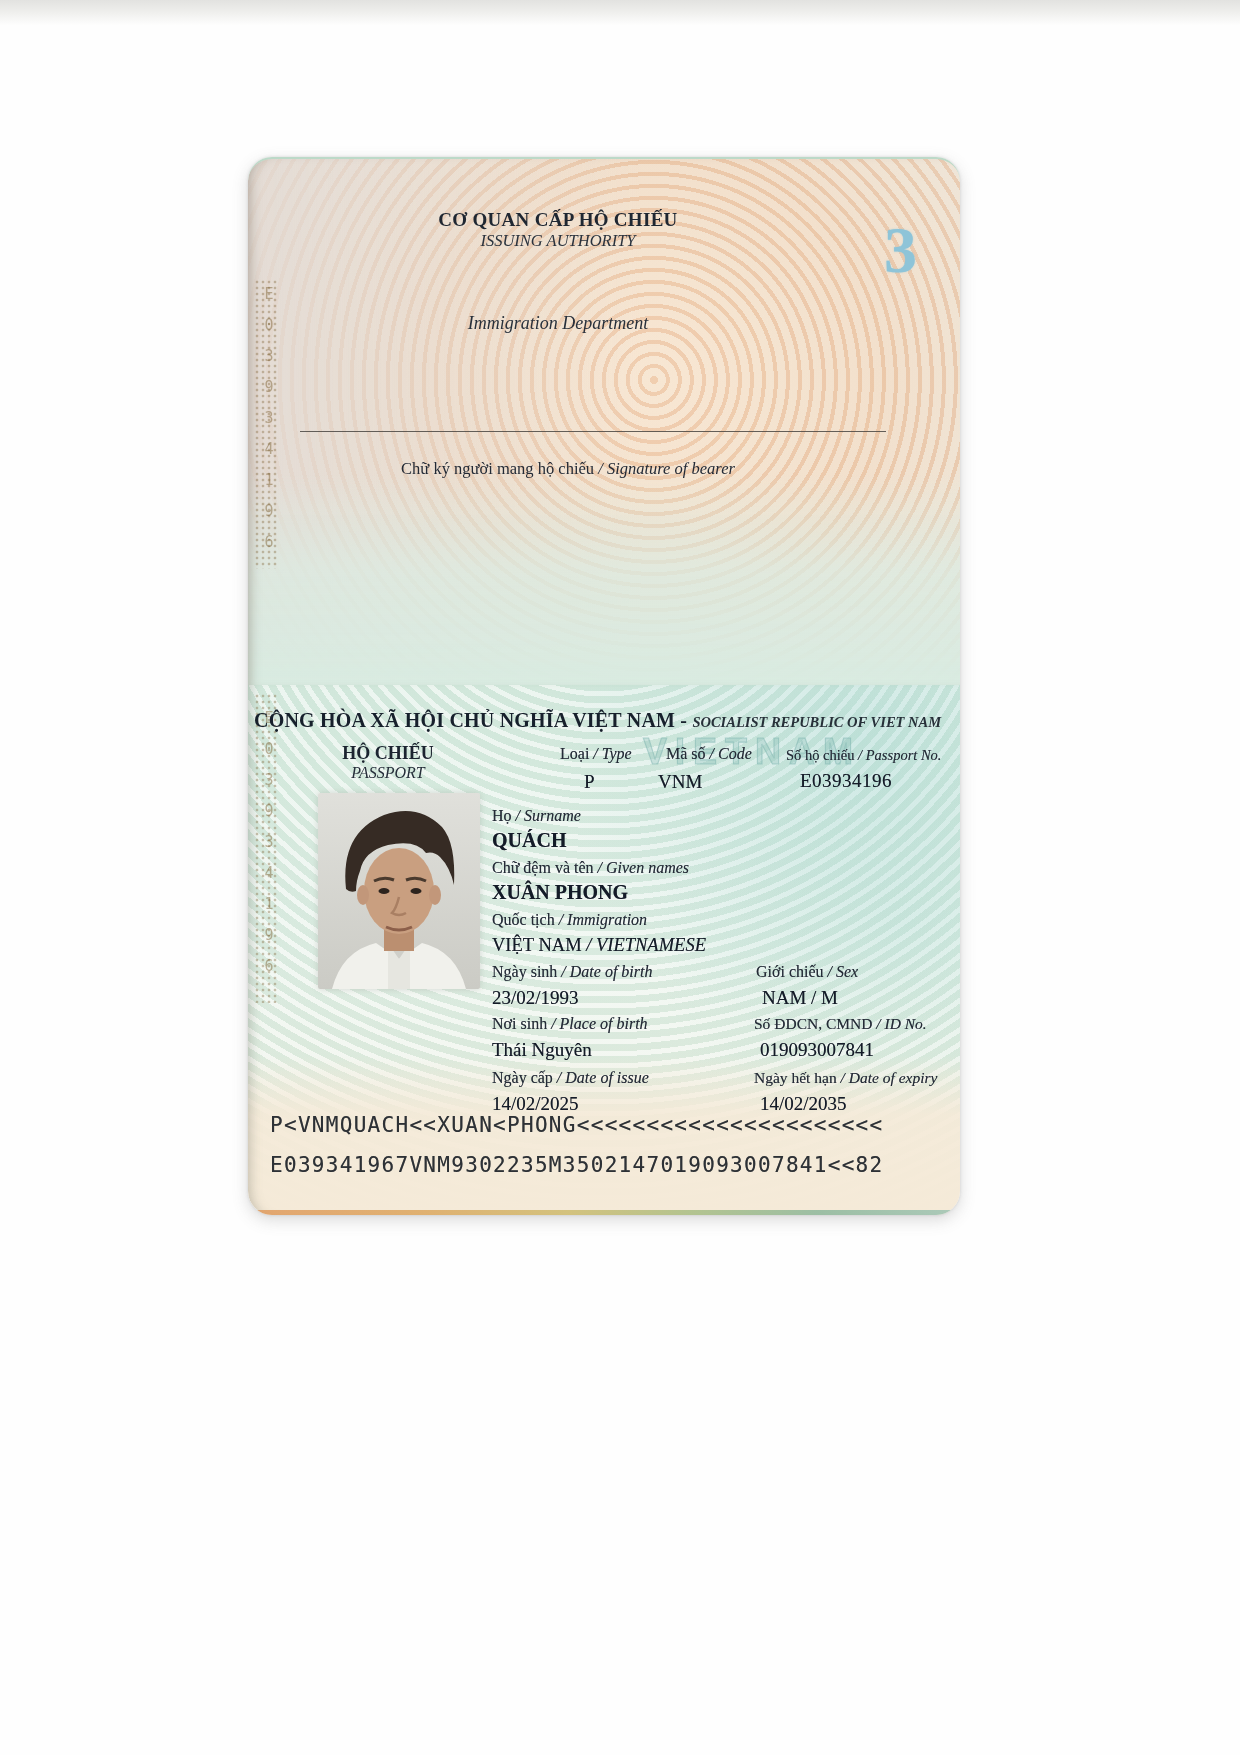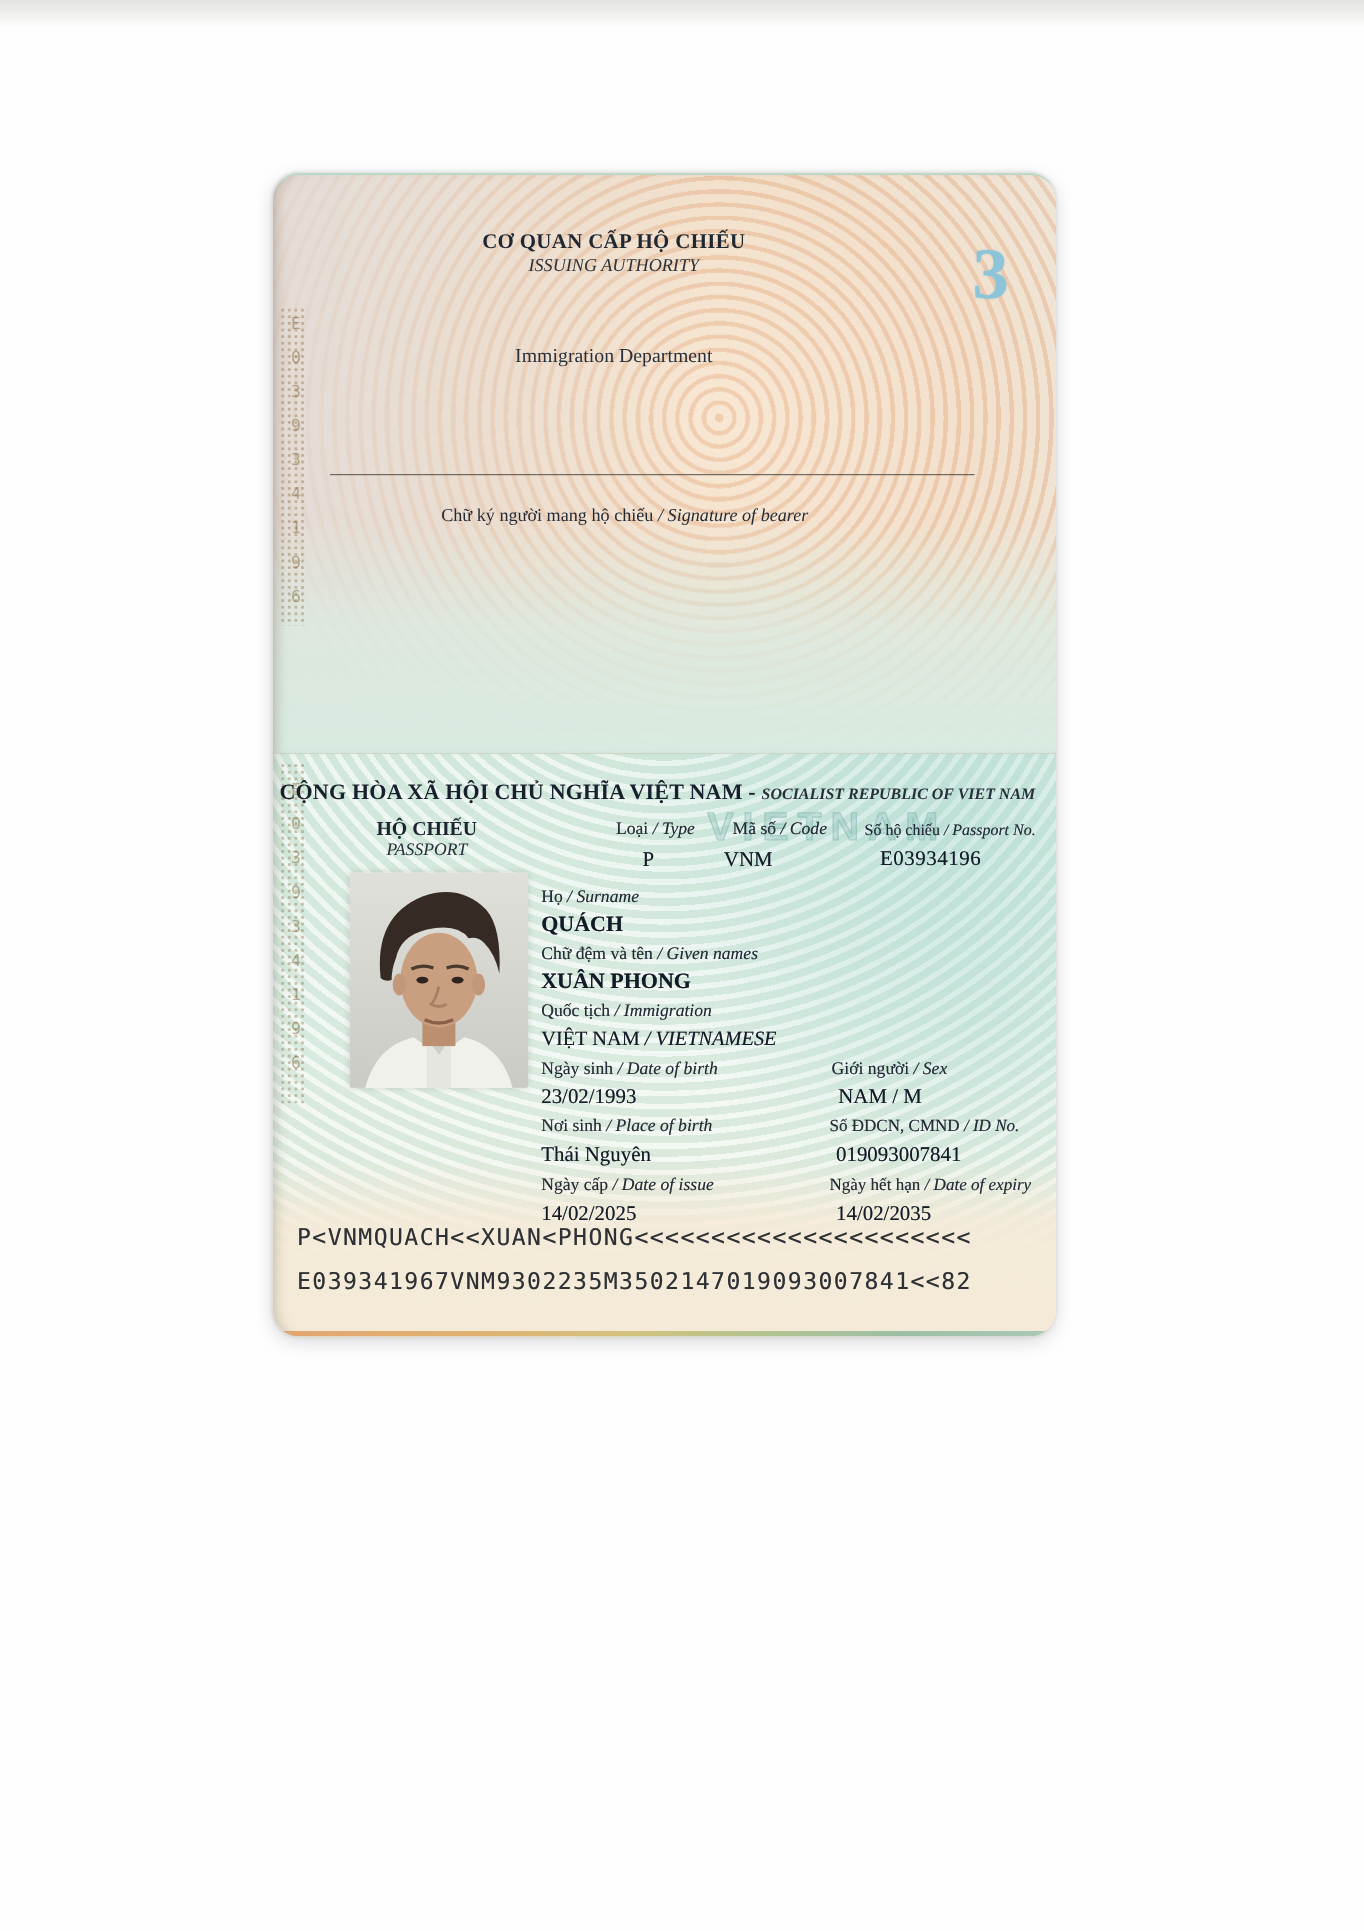--- a/index.html
+++ b/index.html
@@ -46,21 +46,21 @@
   }
   .page2::after{
     content:"";position:absolute;left:0;right:0;bottom:0;height:5px;
     border-radius:0 0 24px 24px;opacity:.85;
     background:linear-gradient(90deg,#e09a5e 0%,#dca75f 25%,#cdbb6e 45%,#a8bd83 62%,#8db79b 80%,#9fc4b4 100%);
   }
   .center-block{text-align:center;white-space:nowrap;}
   .t-bold-vi{font-weight:bold;font-size:19px;color:#1f2732;letter-spacing:.3px;}
   .t-italic-en{font-style:italic;font-size:16.5px;color:#2a323d;}
   .t-big-vi{font-weight:bold;font-size:21px;color:#1d2530;letter-spacing:.4px;}
-  .t-big-en{font-size:18px;color:#28303b;}
+  .t-big-en{font-style:italic;font-size:18px;color:#28303b;}
   .page-number{
     font-family:"Liberation Serif",serif;font-weight:bold;font-size:66px;
     color:#8ec4d8;text-shadow:0 0 2px rgba(142,196,216,.6);line-height:1;
   }
   .sig-line{border-top:1.5px solid #4a4642;opacity:.85;}
   .sig-label{font-size:16.5px;color:#232a36;}
   .hdr-vi{font-weight:bold;font-size:20px;color:#17202c;letter-spacing:.2px;}
   .hdr-en{font-style:italic;font-size:14.5px;color:#273039;font-weight:bold;}
   .watermark{
     font-weight:bold;font-size:36px;letter-spacing:8px;color:rgba(130,185,178,.30);
@@ -192,21 +192,21 @@
     </div>
     <div class="abs val val-split" style="left:244px;top:250px;font-size:18.5px;">
       <span>VIỆT NAM</span><span class="en"> / VIETNAMESE</span>
     </div>
 
     <div class="abs lbl" style="left:244px;top:278px;">
       <span>Ngày sinh</span><span class="en"> / Date of birth</span>
     </div>
     <div class="abs val" style="left:244px;top:302px;">23/02/1993</div>
     <div class="abs lbl" style="left:508px;top:278px;">
-      <span>Giới người</span><span class="en"> / Sex</span>
+      <span>Giới chiếu</span><span class="en"> / Sex</span>
     </div>
     <div class="abs val" style="left:514px;top:302px;">NAM / M</div>
 
     <div class="abs lbl" style="left:244px;top:330px;">
       <span>Nơi sinh</span><span class="en"> / Place of birth</span>
     </div>
     <div class="abs val" style="left:244px;top:354px;">Thái Nguyên</div>
     <div class="abs lbl lbl-md" style="left:506px;top:330px;">
       <span>Số ĐDCN, CMND</span><span class="en"> / ID No.</span>
     </div>

